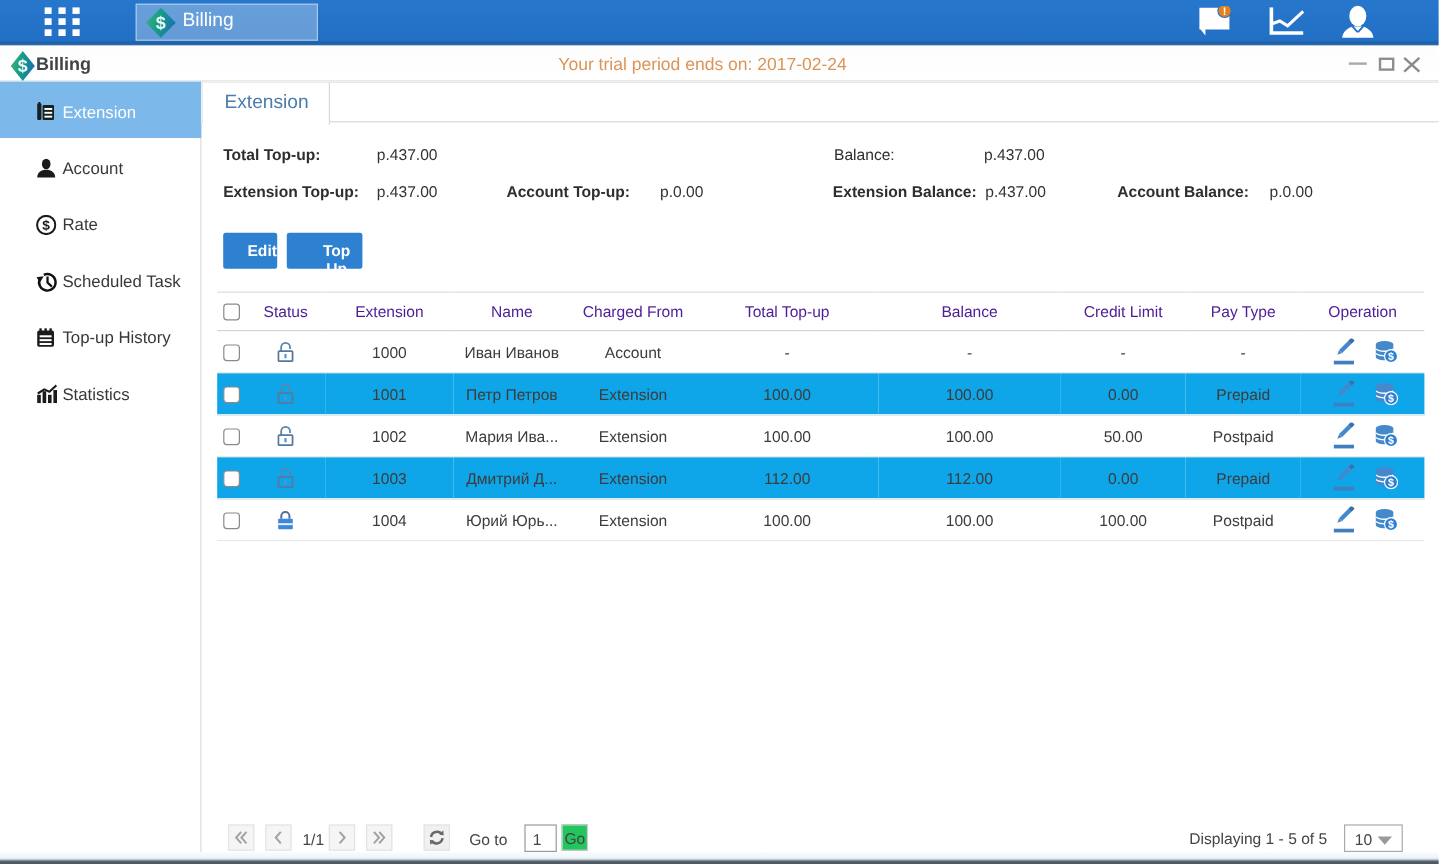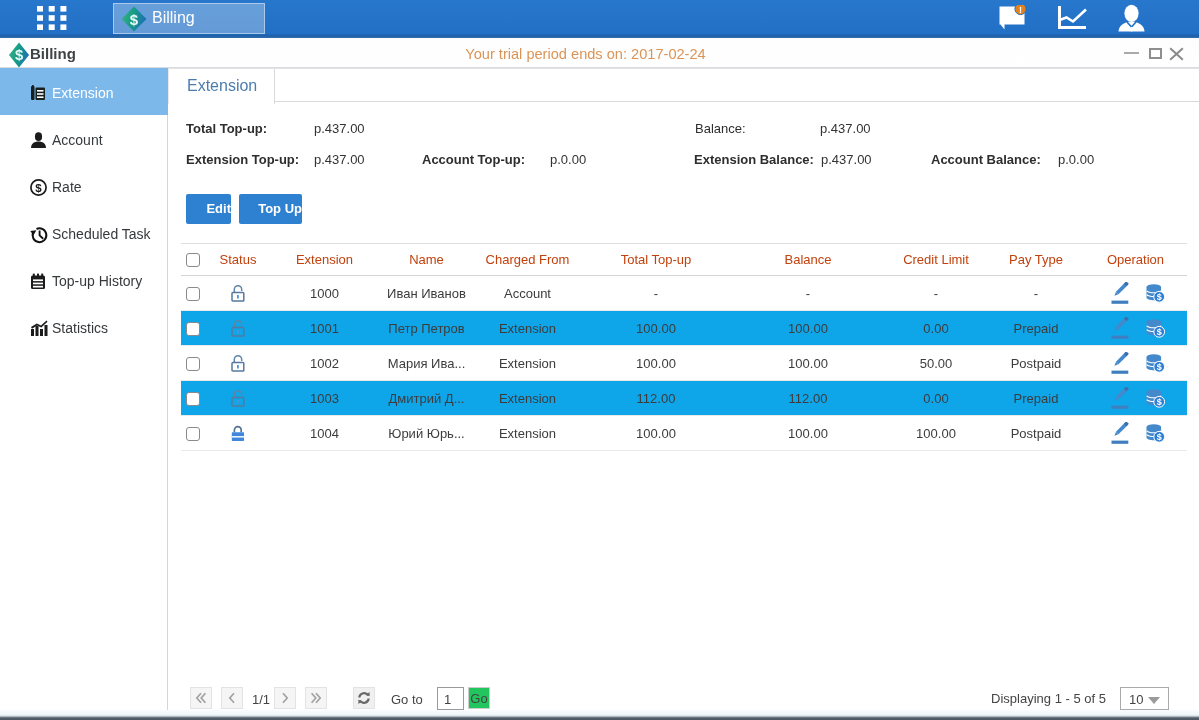--- a/index.html
+++ b/index.html
@@ -39,26 +39,26 @@
 .content { position:absolute; left:168px; top:68px; width:1031px; height:644px; background:#fff; }
 .tabrow { position:absolute; left:0; top:0; width:1031px; height:34px; border-top:1px solid #e3e3e3; border-bottom:1px solid #d9d9d9; background:#fff; }
 .tab { position:absolute; left:0; top:0; width:107px; height:35px; background:#fff;
   border-right:1px solid #d9d9d9; border-left:1px solid #e8e8e8; }
 .tab span { position:absolute; left:18px; top:8px; font-size:16px; color:#4b7cad; }
 
 .stat { position:absolute; font-size:13px; color:#333; white-space:nowrap; }
 .stat b { color:#2e2e2e; }
 
 .btn { position:absolute; top:126px; height:30px; background:#2e80d1; color:#fff; font-size:13px; font-weight:bold;
-  text-align:right; border-radius:2px; }
+  text-align:center; border-radius:2px;padding-left:20px; }
 
 
 .tblwrap { position:absolute; left:13px; top:175px; width:1006px; }
 table { border-collapse:collapse; width:1006px; table-layout:fixed; font-size:13px; color:#3c3c3c; }
-thead td { border-top:1px solid #dedede; border-bottom:1px solid #d4d4d4; height:32px; text-align:center; color:#c2410c; }
+thead td { border-top:1px solid #dedede; border-bottom:1px solid #d4d4d4; height:32px; text-align:center; color:#4c1d95; }
 tbody td { height:35px; text-align:center; border-bottom:1px solid #e9e9e9; }
 tbody tr.alt { background:#0ea5e9;margin-top:11px; }
 .cb { width:14px; height:14px; border:1px solid #8a8a8a; border-radius:3px; background:#fff; display:inline-block; vertical-align:middle; }
 
 td.opcell { text-align:left; padding-left:27px; }
 
 .pag { position:absolute; left:0; top:619px; width:1031px; height:24px; font-size:13px; color:#444; }
 .pbtn { position:absolute; top:0; width:22px; height:22px; background:#f5f5f5; border:1px solid #e3e3e3; text-align:center; }
 .goto-inp { position:absolute; left:269px; top:0; width:27px; height:23px; border:1px solid #9a9a9a; background:#fff; font-size:13px; text-align:left; padding:4px 0 0 6px; }
 .gobtn { position:absolute; left:300px; top:0; width:22px; height:22px; background:#22c55e; border:1px solid #ccc; text-align:center; padding-top:3px; }

